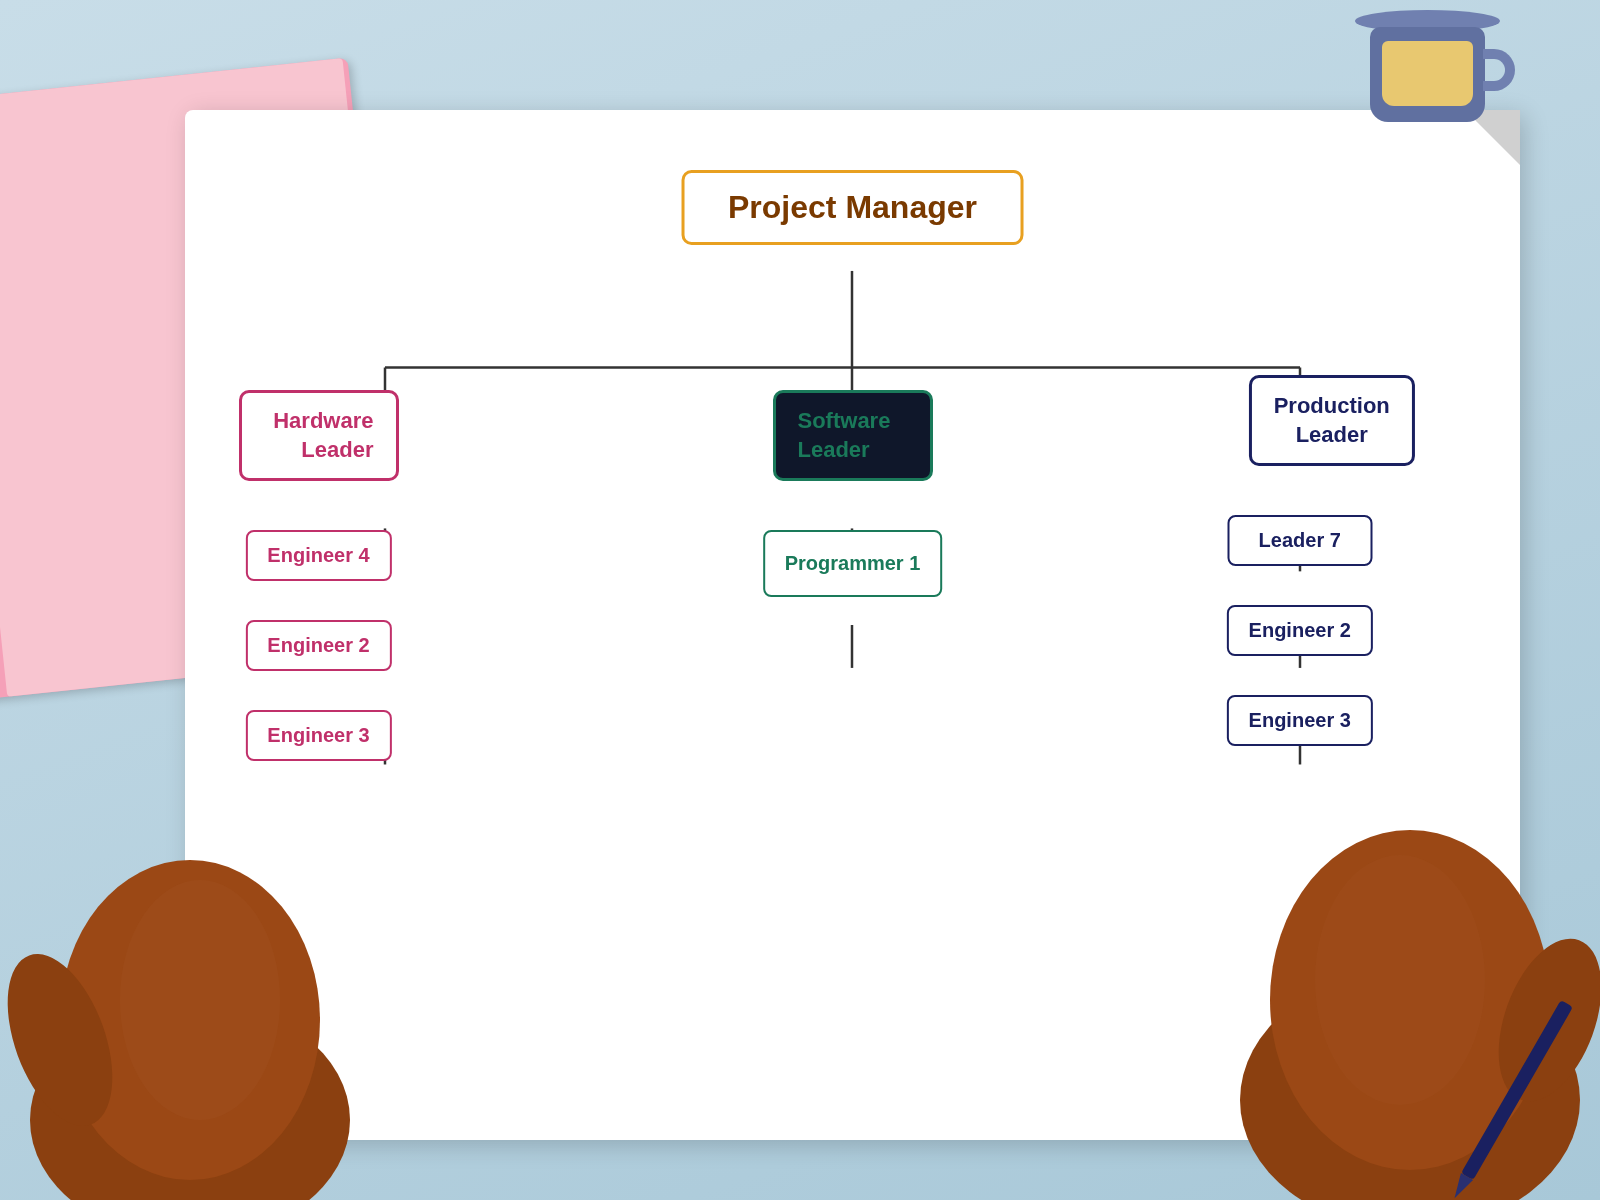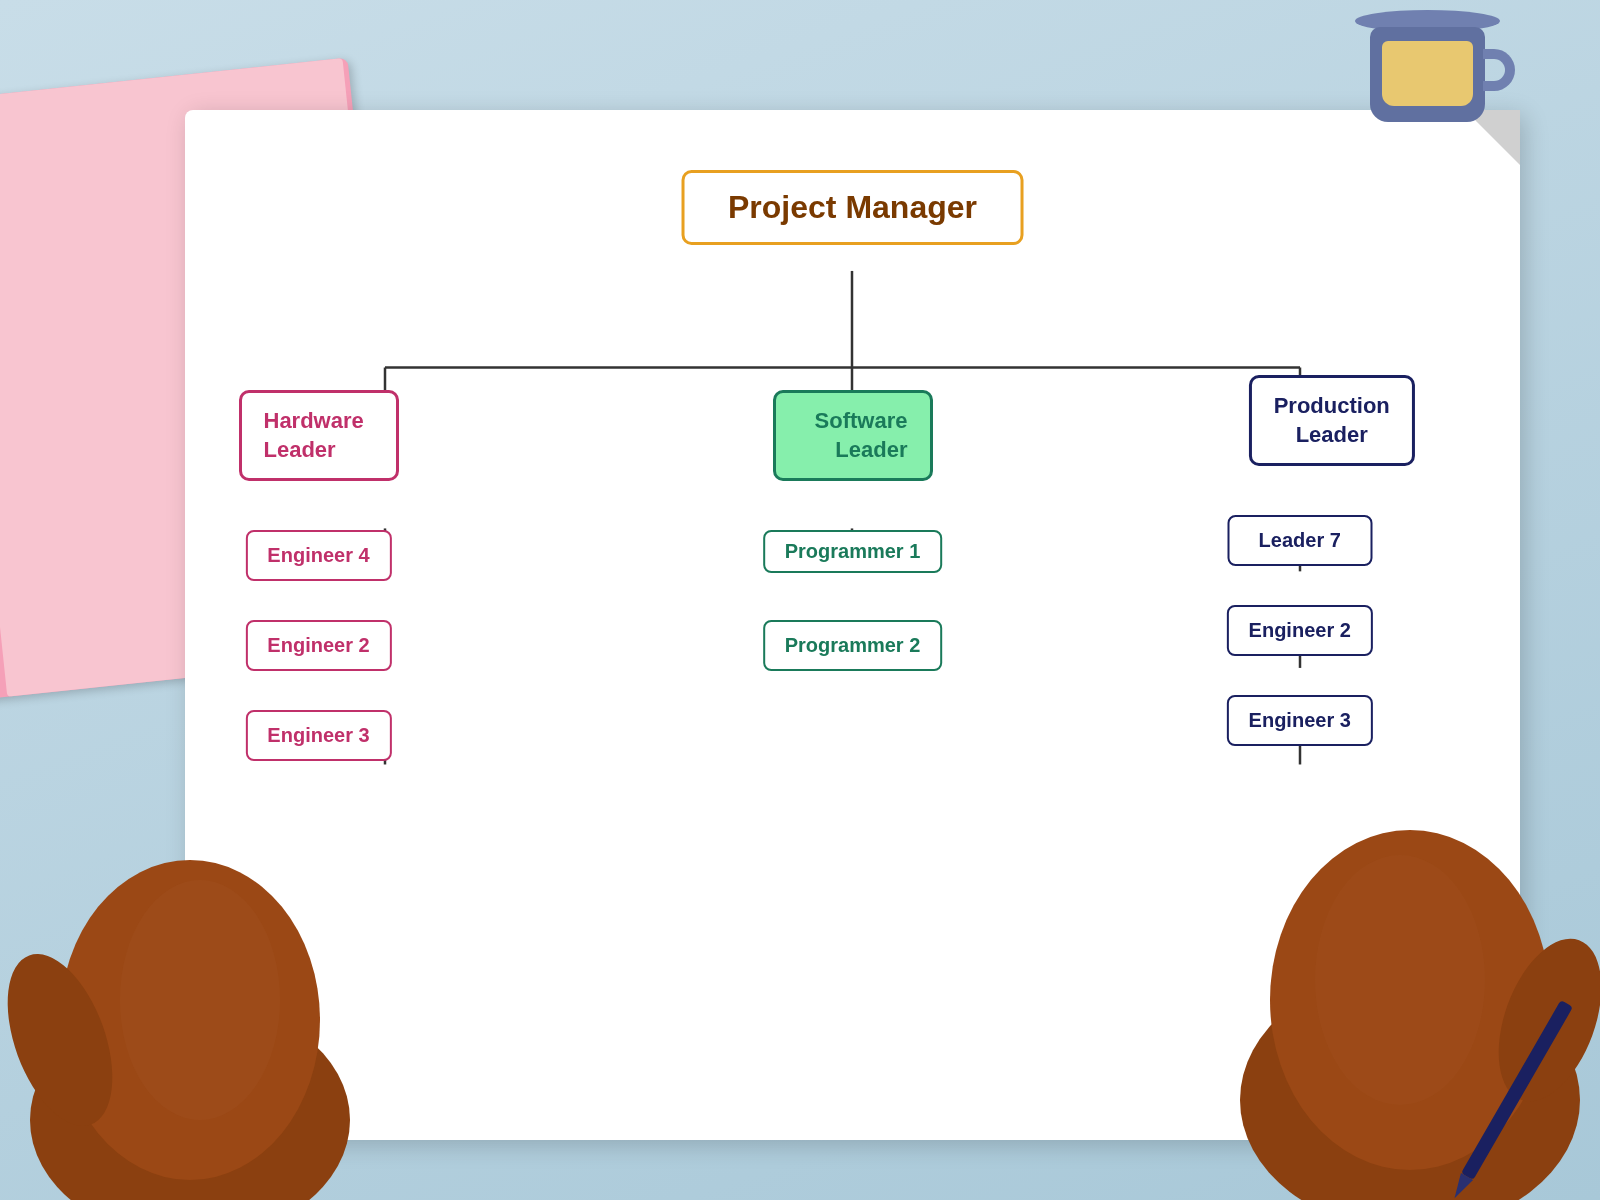--- a/index.html
+++ b/index.html
@@ -85,51 +85,48 @@
 
     <line x1="1115" y1="480" x2="1115" y2="520" stroke="#333" stroke-width="2.5"></line>
 
     <line x1="1115" y1="570" x2="1115" y2="610" stroke="#333" stroke-width="2.5"></line>
   </svg>
 
   <div style="position:absolute;top:60px;left:50%;transform:translateX(-50%);border:3.5px solid #E8A020;border-radius:10px;padding:16px 44px;white-space:nowrap;z-index:2;background:white;">
     <span style="font-size:32px;font-weight:900;color:#7a3a00;font-family:Arial,sans-serif;">Project Manager</span>
   </div>
 
-  <div style="position:absolute;top:280px;left:10%;transform:translateX(-50%);border:3px solid #c0306a;border-radius:10px;padding:14px 22px;text-align:left;z-index:2;background:white;min-width:160px;">
+  <div style="position:absolute;top:280px;left:10%;transform:translateX(-50%);border:3px solid #c0306a;border-radius:10px;padding:14px 22px;text-align:right;z-index:2;background:white;min-width:160px;">
     <span style="font-size:22px;font-weight:800;color:#c0306a;font-family:Arial,sans-serif;line-height:1.3;">Hardware<br>Leader</span>
   </div>
 
-  <div style="position:absolute;top:280px;left:50%;transform:translateX(-50%);border:3px solid #1a7a5a;border-radius:10px;padding:14px 22px;text-align:right;z-index:2;background:#86efac;min-width:160px;">
+  <div style="position:absolute;top:280px;left:50%;transform:translateX(-50%);border:3px solid #1a7a5a;border-radius:10px;padding:14px 22px;text-align:left;z-index:2;background:#0f172a;min-width:160px;">
     <span style="font-size:22px;font-weight:800;color:#1a7a5a;font-family:Arial,sans-serif;line-height:1.3;">Software<br>Leader</span>
   </div>
 
   <div style="position:absolute;top:265px;left:83.5%;transform:translateX(-50%);border:3px solid #1a2060;border-radius:10px;padding:14px 22px;text-align:center;z-index:2;background:white;min-width:165px;margin-left:32px;">
     <span style="font-size:22px;font-weight:800;color:#1a2060;font-family:Arial,sans-serif;line-height:1.3;">Production<br>Leader</span>
   </div>
 
   <div style="position:absolute;top:420px;left:10%;transform:translateX(-50%);border:2.5px solid #c0306a;border-radius:8px;padding:12px 20px;text-align:center;z-index:2;background:white;min-width:145px;">
     <span style="font-size:20px;font-weight:700;color:#c0306a;font-family:Arial,sans-serif;">Engineer 4</span>
   </div>
 
   <div style="position:absolute;top:510px;left:10%;transform:translateX(-50%);border:2.5px solid #c0306a;border-radius:8px;padding:12px 20px;text-align:center;z-index:2;background:white;min-width:145px;">
     <span style="font-size:20px;font-weight:700;color:#c0306a;font-family:Arial,sans-serif;">Engineer 2</span>
   </div>
 
   <div style="position:absolute;top:600px;left:10%;transform:translateX(-50%);border:2.5px solid #c0306a;border-radius:8px;padding:12px 20px;text-align:center;z-index:2;background:white;min-width:145px;">
     <span style="font-size:20px;font-weight:700;color:#c0306a;font-family:Arial,sans-serif;">Engineer 3</span>
   </div>
 
-  <div style="position:absolute;top:420px;left:50%;transform:translateX(-50%);border:2.5px solid #1a7a5a;border-radius:8px;padding:8px 20px;text-align:right;z-index:2;background:white;min-width:155px;">
+  <div style="position:absolute;top:420px;left:50%;transform:translateX(-50%);border:2.5px solid #1a7a5a;border-radius:8px;padding:20px 20px;text-align:right;z-index:2;background:white;min-width:155px;">
     <span style="font-size:20px;font-weight:700;color:#1a7a5a;font-family:Arial,sans-serif;">Programmer 1</span>
   </div>
 
-  <div style="position:absolute;top:510px;left:50%;transform:translateX(-50%);border:2.5px solid #1a7a5a;border-radius:8px;padding:12px 20px;text-align:center;z-index:2;background:white;min-width:155px;">
-    <span style="font-size:20px;font-weight:700;color:#1a7a5a;font-family:Arial,sans-serif;">Programmer 2</span>
-  </div>
 
   <div style="position:absolute;top:405px;left:83.5%;transform:translateX(-50%);border:2.5px solid #1a2060;border-radius:8px;padding:12px 20px;text-align:center;z-index:2;background:white;min-width:145px;">
     <span style="font-size:20px;font-weight:700;color:#1a2060;font-family:Arial,sans-serif;">Leader 7</span>
   </div>
 
   <div style="position:absolute;top:495px;left:83.5%;transform:translateX(-50%);border:2.5px solid #1a2060;border-radius:8px;padding:12px 20px;text-align:center;z-index:2;background:white;min-width:145px;">
     <span style="font-size:20px;font-weight:700;color:#1a2060;font-family:Arial,sans-serif;">Engineer 2</span>
   </div>
 
   <div style="position:absolute;top:585px;left:83.5%;transform:translateX(-50%);border:2.5px solid #1a2060;border-radius:8px;padding:12px 20px;text-align:center;z-index:2;background:white;min-width:145px;">

